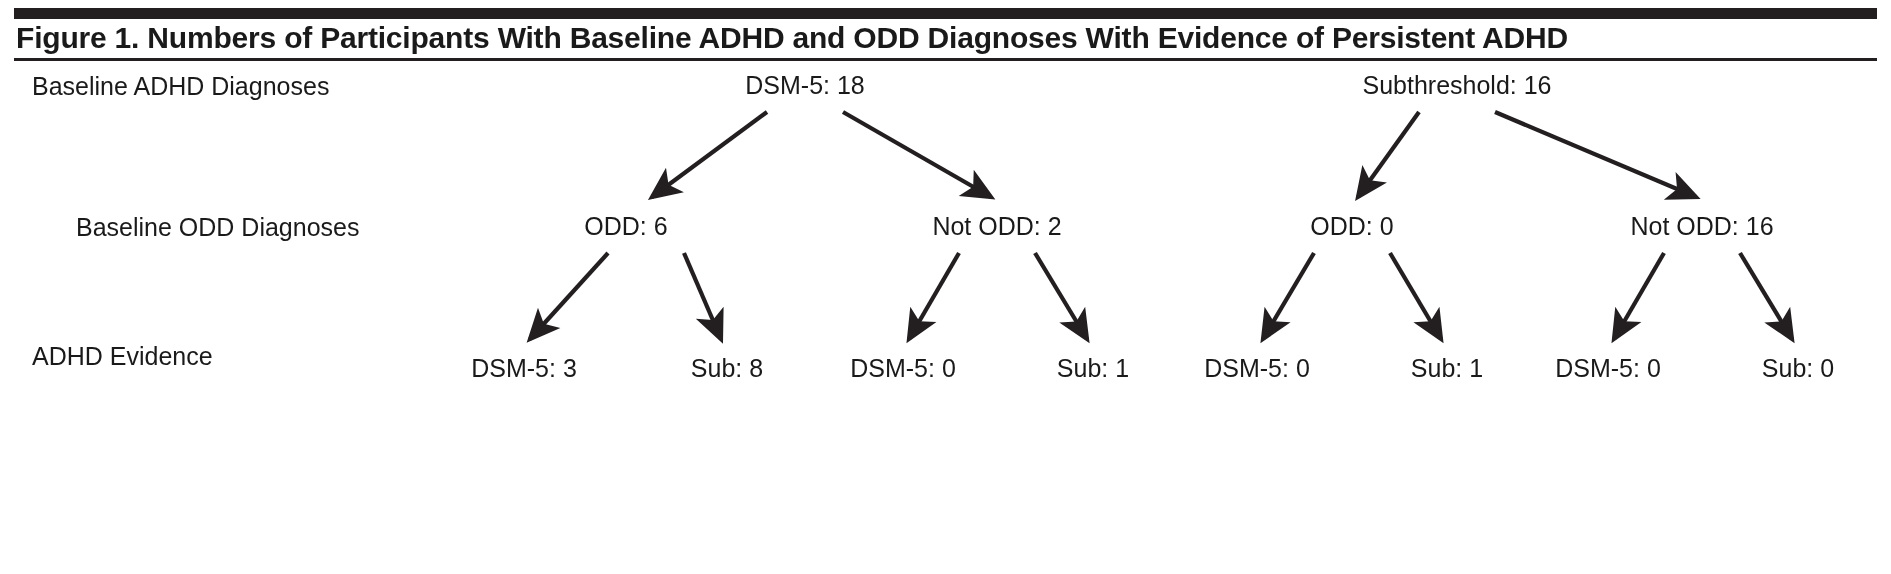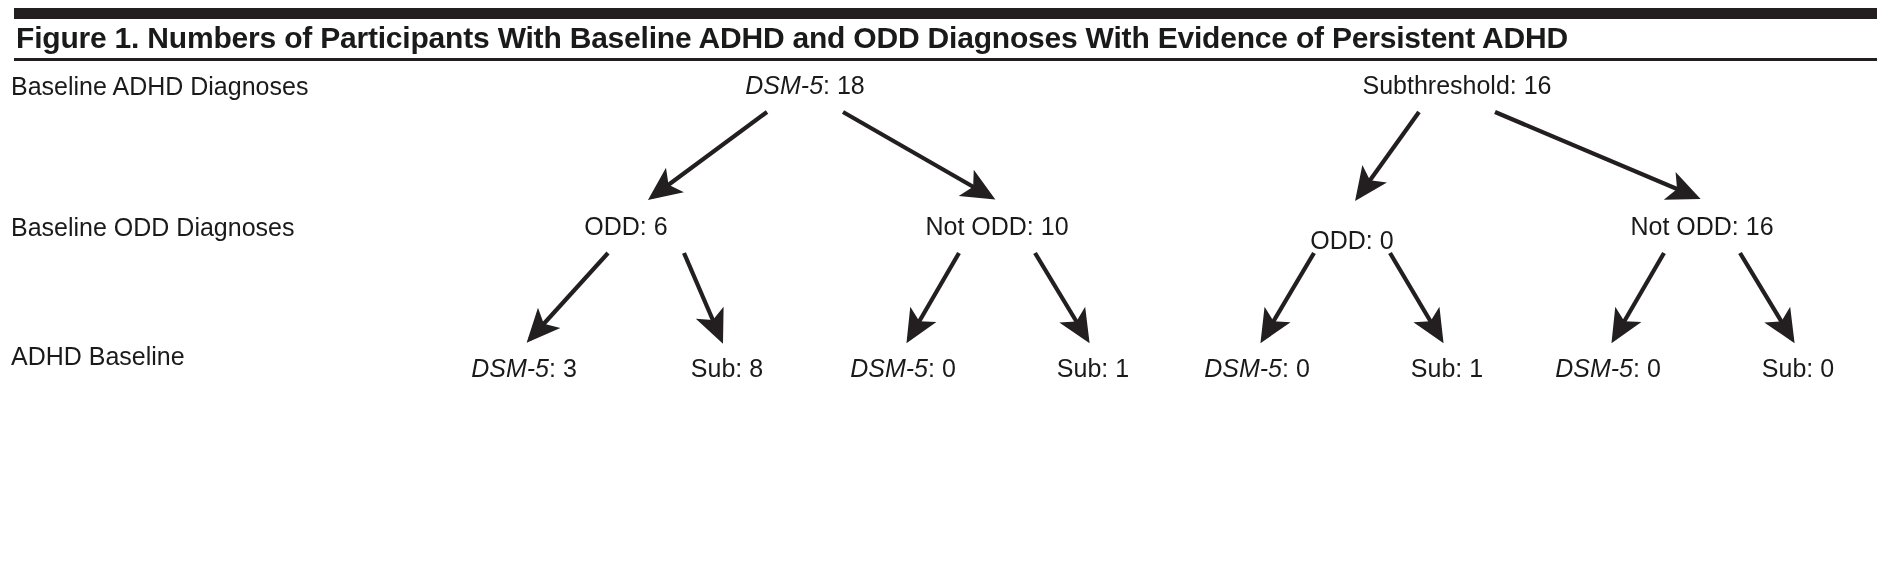--- a/index.html
+++ b/index.html
@@ -61,27 +61,27 @@
     top: 512px;
     width: 1850px;
     font-size: 25px;
     line-height: 32px;
     white-space: nowrap;
   }
 
   
   .row-label {
     position: absolute;
-    left: 11px;
+    left: 32px;
     font-size: 25px;
     line-height: 32px;
     white-space: nowrap;
   }
   #row-label-0 { top: 70px; }
-  #row-label-1 { top: 211px; }
+  #row-label-1 { top: 211px; margin-left: 44px; }
   #row-label-2 { top: 340px; }
   .row-label .line2 { display: block; }
 
   
   #arrow-layer {
     position: absolute;
     left: 0;
     top: 0;
     width: 1891px;
     height: 574px;
@@ -90,21 +90,21 @@
 
   
   .node {
     position: absolute;
     font-size: 25px;
     line-height: 30px;
     white-space: nowrap;
     transform: translateX(-50%);
     text-align: center;
   }
-  .node .em { font-style: italic; }
+  .node .em { }
   .node .val { font-style: normal; }
 
   .node-level-0 { top: 70px; }
   .node-level-1 { top: 211px; }
   .node-level-2 { top: 353px; }
 </style>
 </head>
 <body>
 
 <div id="figure-root">
@@ -115,21 +115,21 @@
 
   <div class="rule-thin" id="rule-under-title"></div>
 
   <div class="row-label" id="row-label-0">
     <span>Baseline ADHD Diagnoses</span>
   </div>
   <div class="row-label" id="row-label-1">
     <span>Baseline ODD Diagnoses</span>
   </div>
   <div class="row-label" id="row-label-2">
-    <span>ADHD Baseline</span>
+    <span>ADHD Evidence</span>
   </div>
 
   <svg id="arrow-layer" viewBox="0 0 1891 574">
     <defs>
       <marker id="ah" markerWidth="9" markerHeight="9" refX="7.2" refY="4.5" orient="auto" markerUnits="strokeWidth">
         <path d="M0.4,0.9 L8.4,4.5 L0.4,8.1 L2.3,4.5 Z" fill="#231f20"></path>
       </marker>
     </defs>
     <g id="edge-group" stroke="#231f20" stroke-width="4.2" fill="none" marker-end="url(#ah)" stroke-linecap="butt">
         <line x1="767" y1="112" x2="652" y2="197"></line>
@@ -144,22 +144,22 @@
         <line x1="1390" y1="253" x2="1441" y2="339"></line>
         <line x1="1664" y1="253" x2="1614" y2="339"></line>
         <line x1="1740" y1="253" x2="1792" y2="339"></line>
       </g>
   </svg>
 
   <div id="node-layer">
       <div class="node node-level-0" style="left: 805px; top: 70px;"><span class="em">DSM-5</span><span class="val">: 18</span></div>
       <div class="node node-level-0" style="left: 1457px; top: 70px;"><span class="val">Subthreshold: 16</span></div>
       <div class="node node-level-1" style="left: 626px; top: 211px;"><span class="val">ODD: 6</span></div>
-      <div class="node node-level-1" style="left: 997px; top: 211px;"><span class="val">Not ODD: 10</span></div>
-      <div class="node node-level-1" style="left: 1352px; top: 211px; margin-top: 14px;"><span class="val">ODD: 0</span></div>
+      <div class="node node-level-1" style="left: 997px; top: 211px;"><span class="val">Not ODD: 2</span></div>
+      <div class="node node-level-1" style="left: 1352px; top: 211px;"><span class="val">ODD: 0</span></div>
       <div class="node node-level-1" style="left: 1702px; top: 211px;"><span class="val">Not ODD: 16</span></div>
       <div class="node node-level-2" style="left: 524px; top: 353px;"><span class="em">DSM-5</span><span class="val">: 3</span></div>
       <div class="node node-level-2" style="left: 727px; top: 353px;"><span class="val">Sub: 8</span></div>
       <div class="node node-level-2" style="left: 903px; top: 353px;"><span class="em">DSM-5</span><span class="val">: 0</span></div>
       <div class="node node-level-2" style="left: 1093px; top: 353px;"><span class="val">Sub: 1</span></div>
       <div class="node node-level-2" style="left: 1257px; top: 353px;"><span class="em">DSM-5</span><span class="val">: 0</span></div>
       <div class="node node-level-2" style="left: 1447px; top: 353px;"><span class="val">Sub: 1</span></div>
       <div class="node node-level-2" style="left: 1608px; top: 353px;"><span class="em">DSM-5</span><span class="val">: 0</span></div>
       <div class="node node-level-2" style="left: 1798px; top: 353px;"><span class="val">Sub: 0</span></div>
     </div>

